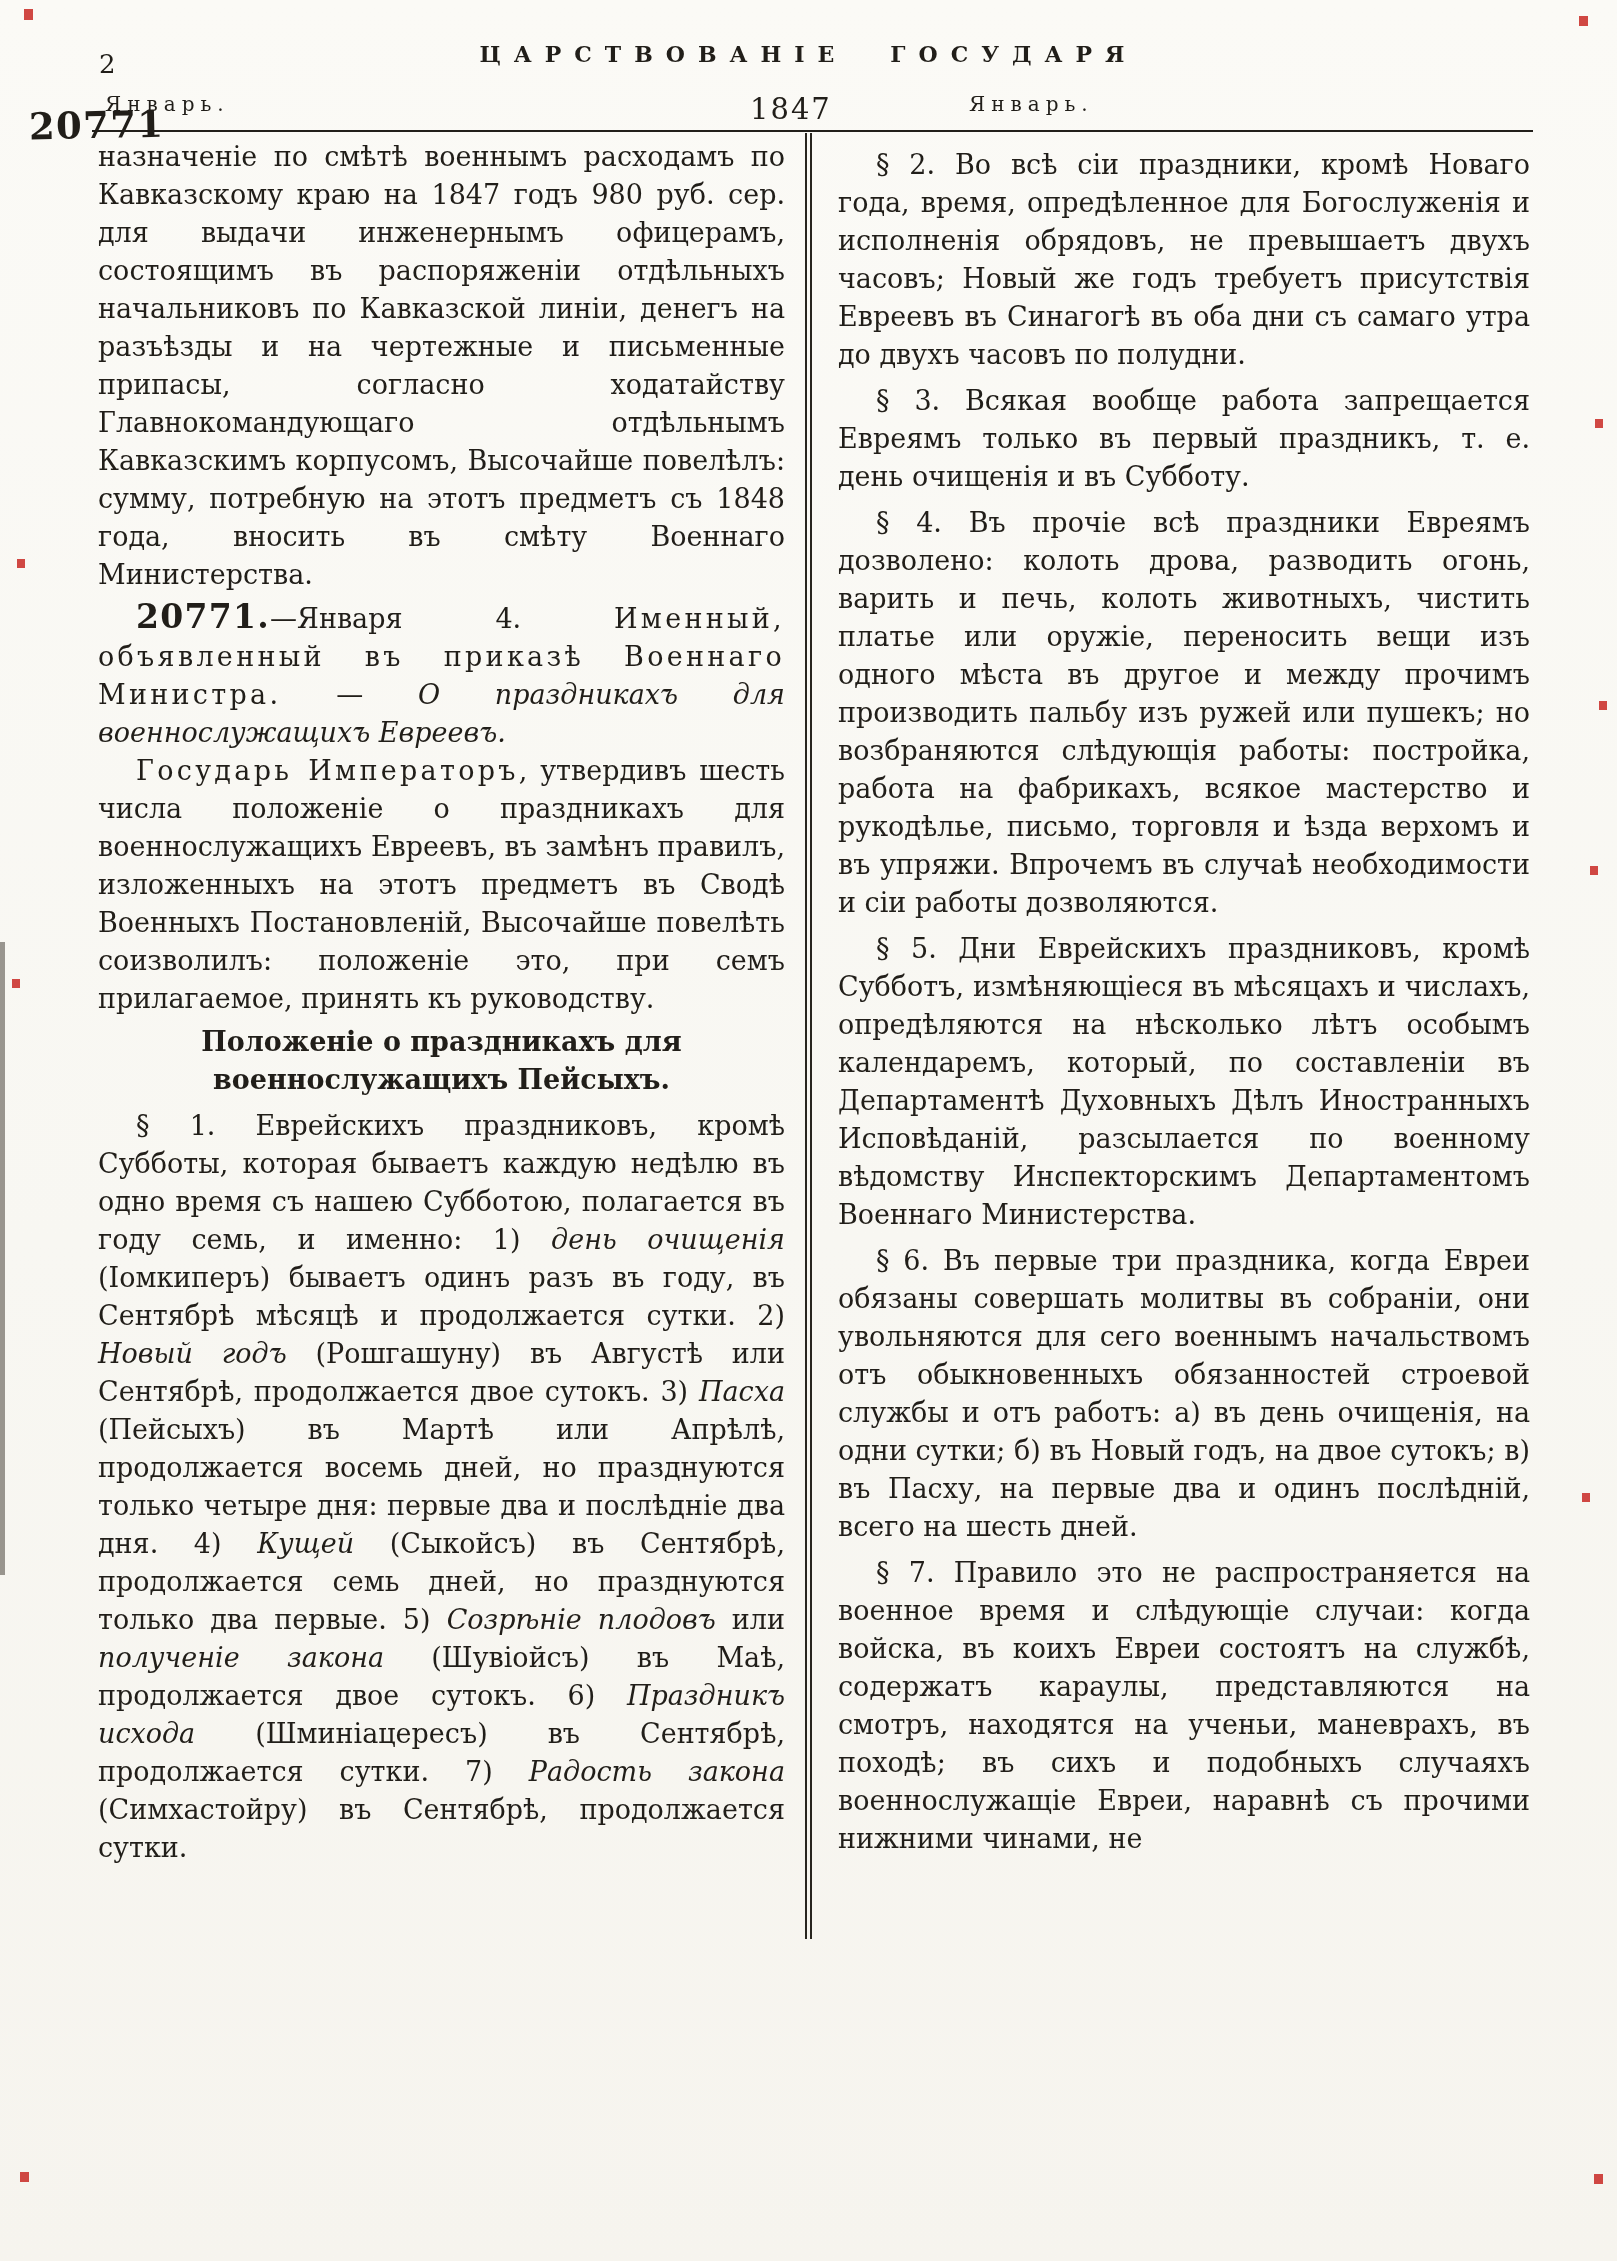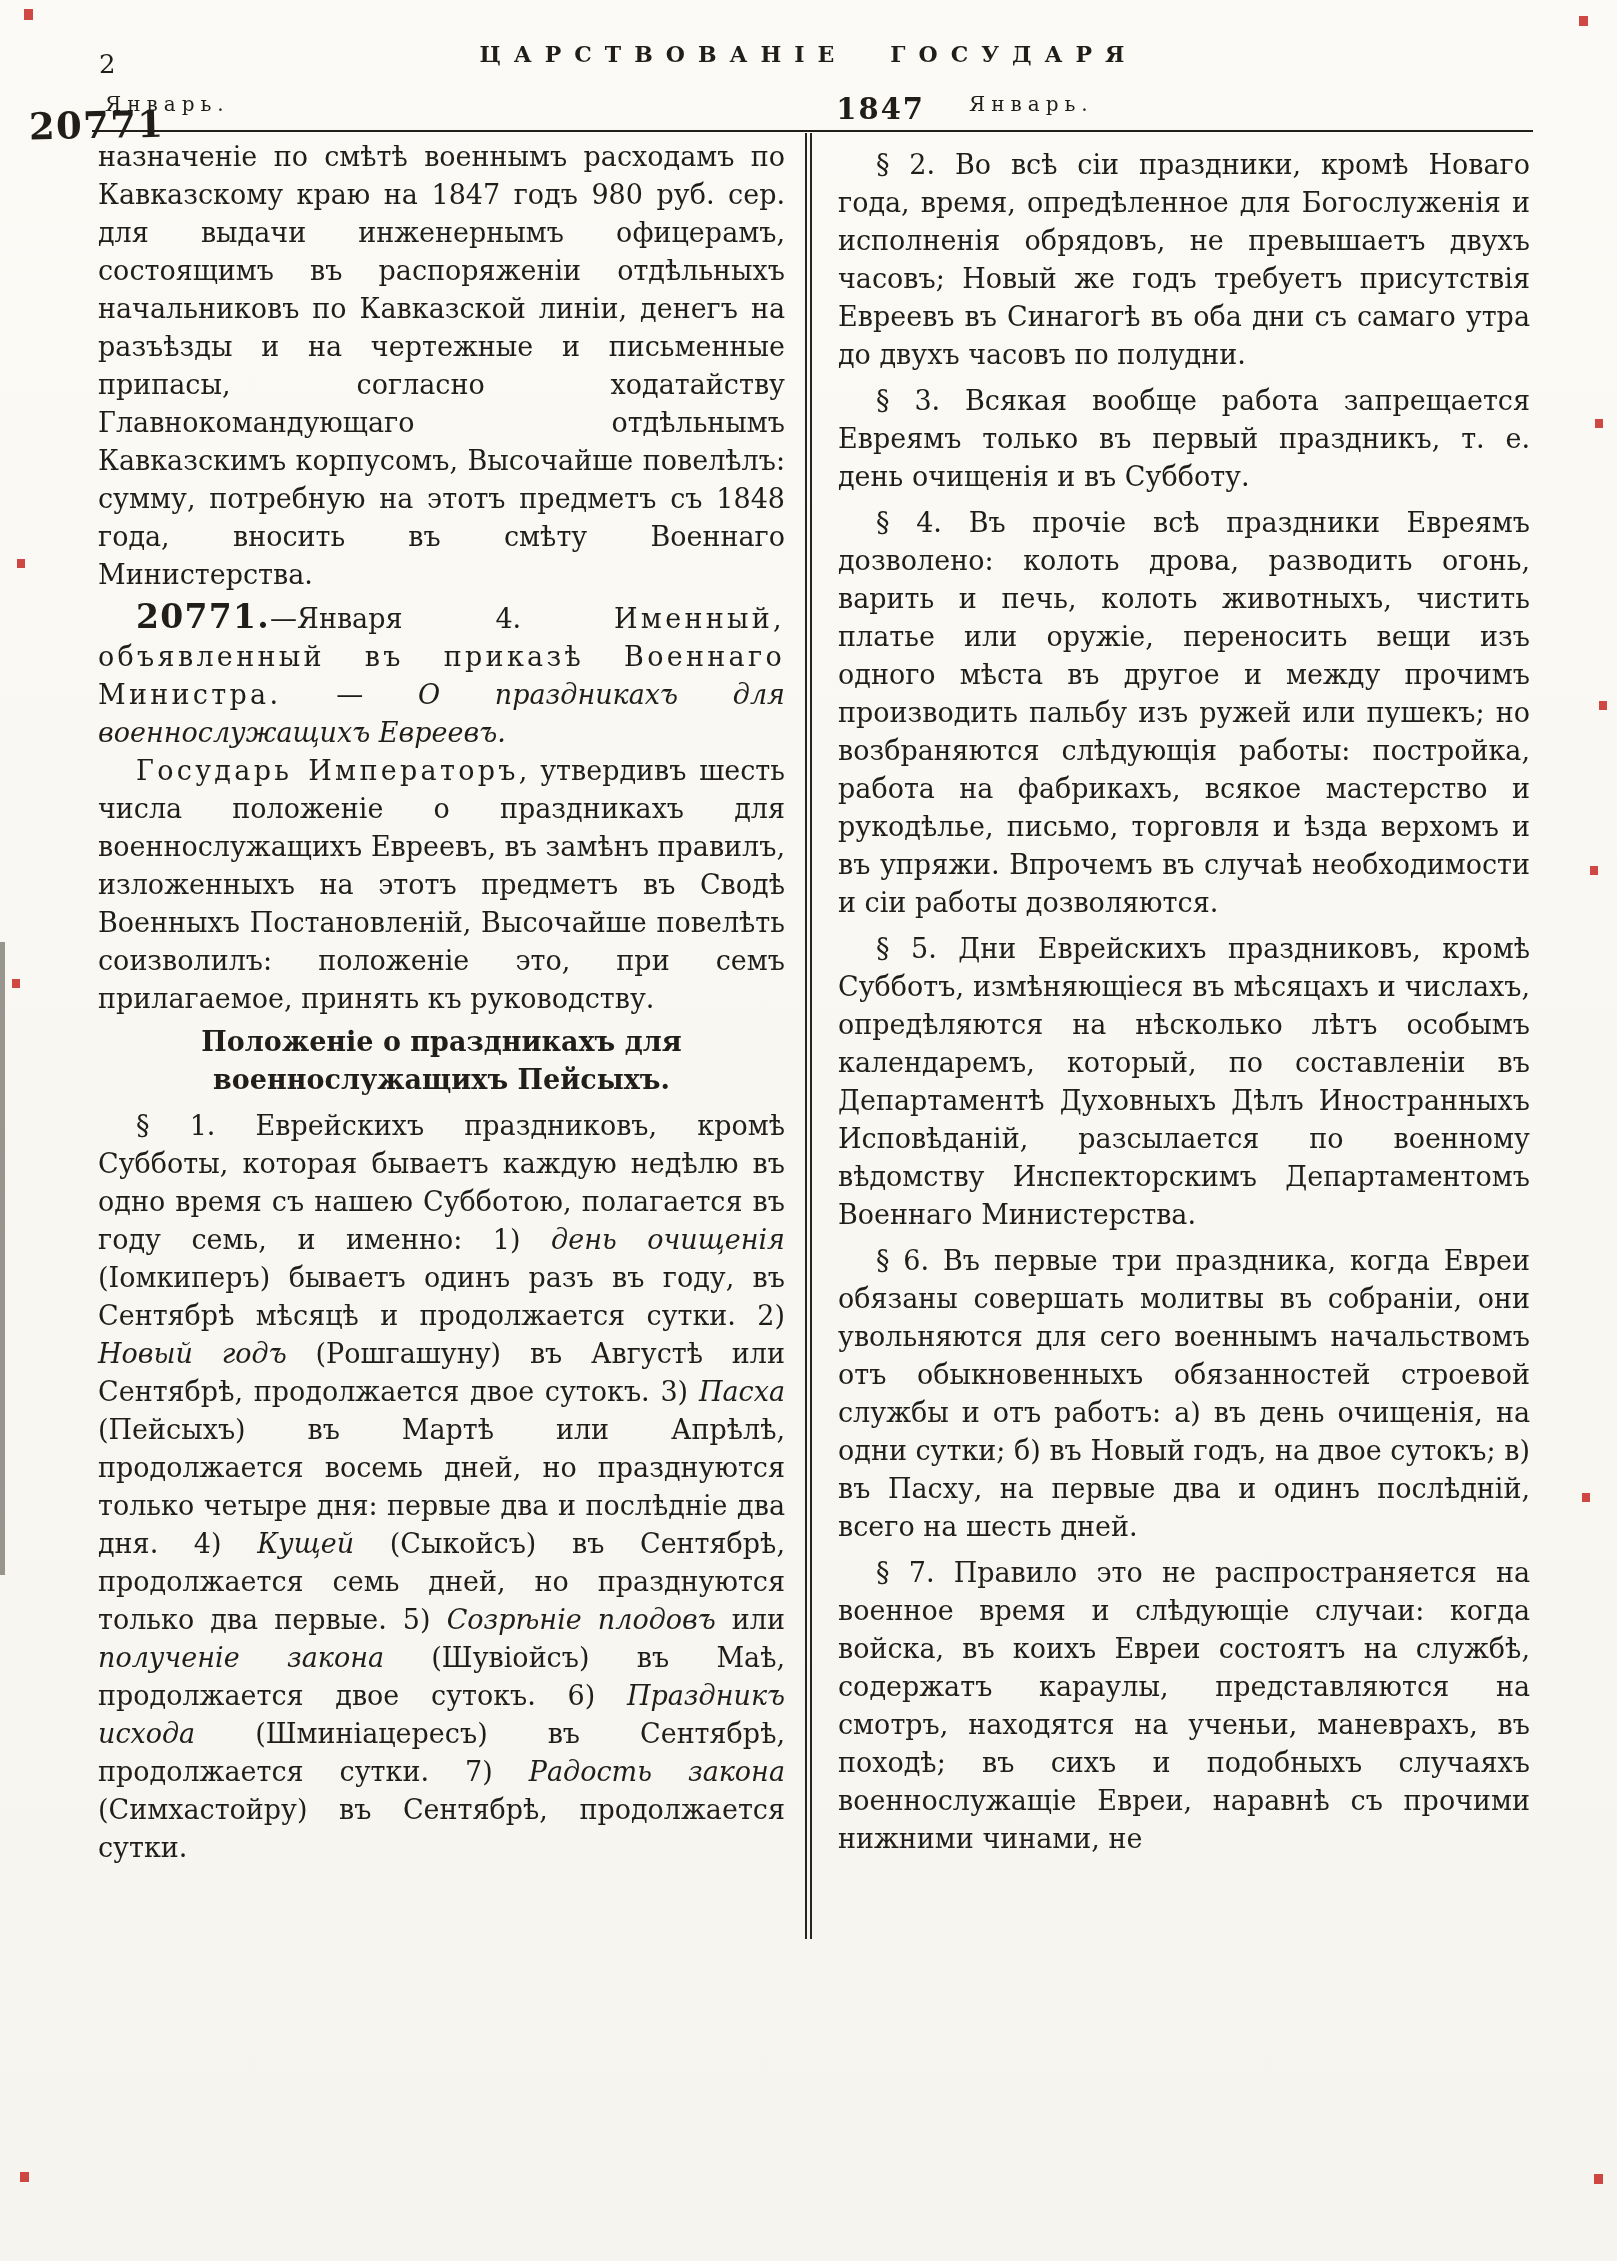--- a/index.html
+++ b/index.html
@@ -38,24 +38,24 @@
   }
 
   .months-row span { position: absolute; top: 92px; }
   .month {
     font-size: 20px;
     letter-spacing: 6px;
   }
   .month.left  { left: 105px;  width: 461px; }
   .month.right { left: 969px; width: 527px; }
   .year {
-    left: 784px;
+    left: 750px;
     width: 141px;
-    text-align: right;
-    font-weight: bold;
+    text-align: left;
+    font-weight: normal;
     font-size: 29px;
     letter-spacing: 2px;
   }
 
   .head-rule {
     position: absolute;
     left: 92px;
     top: 130px;
     width: 1441px;
     height: 2px;

